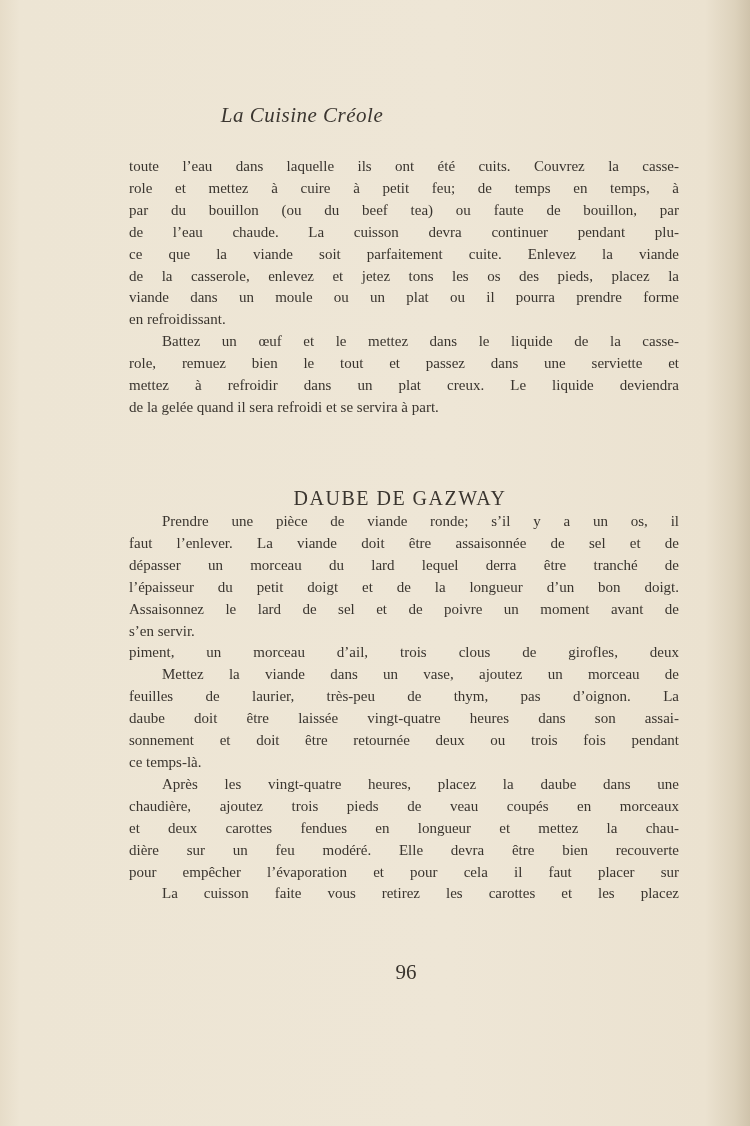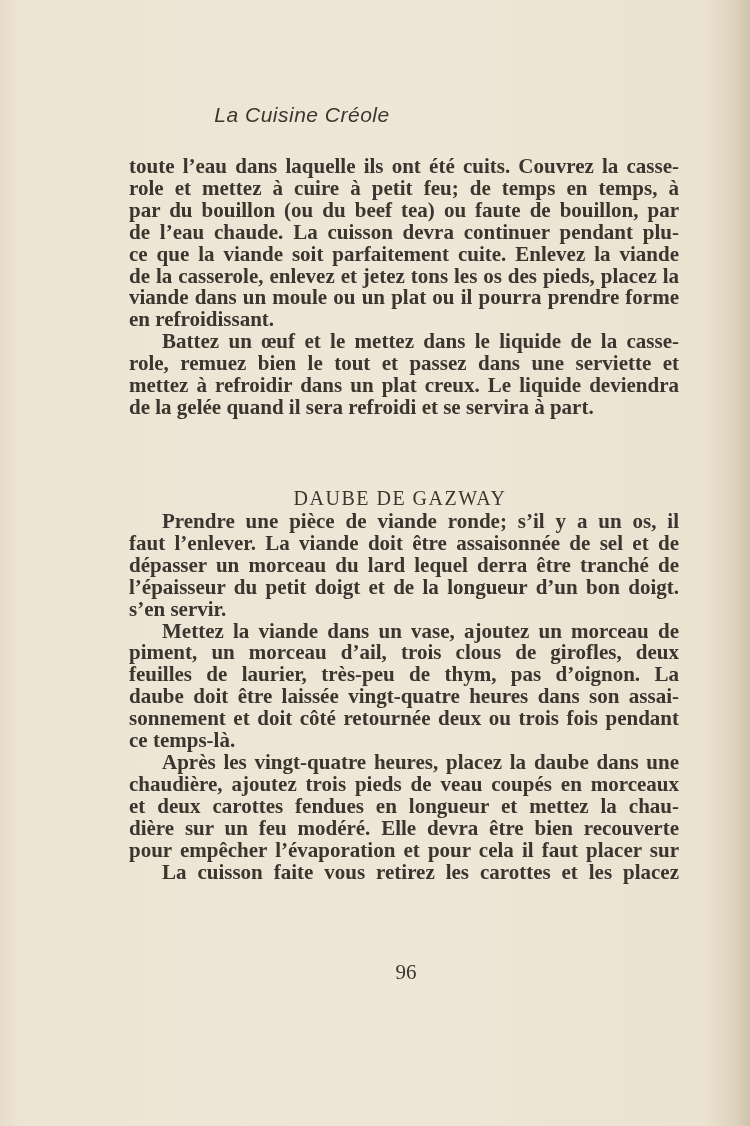--- a/index.html
+++ b/index.html
@@ -7,28 +7,28 @@
     width:750px; height:1126px; overflow:hidden;
     background:#ece3d2;
     position:relative;
   }
   .page {
     position:absolute; left:0; top:0; width:750px; height:1126px;
     background: linear-gradient(90deg, #e6dcc8 0px, #ede5d4 20px, #eee6d6 60%, #ebe2d0 94%, #ddd2bc 98%, #cfc3ab 100%);
   }
   .header {
     position:absolute; top:103px; left:0; width:604px; text-align:center;
-    font-family:Liberation Sans, sans-serif; font-style:italic;
+    font-family:Liberation Serif, serif; font-style:italic;
     font-size:21px; color:#3b3630; letter-spacing:0.5px;
   }
   .text-block {
     position:absolute; left:129px; width:550px;
     font-family:"Liberation Serif", serif;
-    font-size:21px; line-height:21.9px; color:#3a352f;
-    text-align:justify; text-align-last:auto;font-weight:bold;
+    font-size:15px; line-height:21.9px; color:#3a352f;
+    text-align:justify; text-align-last:auto;
   }
   .text-block .line { display:block; text-align:justify; text-align-last:justify; white-space:nowrap; }
   .text-block .line.last { text-align-last:left; }
   .text-block .line.indent { padding-left:33px; }
   .heading {
     position:absolute; top:487px; left:0; width:800px; text-align:center;
     font-family:"Liberation Serif", serif; font-size:20px; letter-spacing:1.5px;
     color:#3a352f;
   }
   .page-number {
@@ -63,28 +63,29 @@
   </div>
 
   <div class="heading">DAUBE DE GAZWAY</div>
 
   <div class="text-block" style="top:511px;">
     <div>
       <span class="line indent">Prendre une pièce de viande ronde; s’il y a un os, il</span>
       <span class="line">faut l’enlever.  La viande doit être assaisonnée de sel et de</span>
       <span class="line">dépasser un morceau du lard lequel derra être tranché de</span>
       <span class="line">l’épaisseur du petit doigt et de la longueur d’un bon doigt.</span>
+      <span class="line">Assaisonnez le lard de sel et de poivre un moment avant de</span>
       <span class="line last">s’en servir.</span>
     </div>
     <div>
+      <span class="line">piment, un morceau d’ail, trois clous de girofles, deux</span>
       <span class="line indent">Mettez la viande dans un vase, ajoutez un morceau de</span>
-      <span class="line">piment, un morceau d’ail, trois clous de girofles, deux</span>
       <span class="line">feuilles de laurier, très-peu de thym, pas d’oignon.  La</span>
       <span class="line">daube doit être laissée vingt-quatre heures dans son assai-</span>
-      <span class="line">sonnement et doit côté retournée deux ou trois fois pendant</span>
+      <span class="line">sonnement et doit être retournée deux ou trois fois pendant</span>
       <span class="line last">ce temps-là.</span>
     </div>
     <div>
       <span class="line indent">Après les vingt-quatre heures, placez la daube dans une</span>
       <span class="line">chaudière, ajoutez trois pieds de veau coupés en morceaux</span>
       <span class="line">et deux carottes fendues en longueur et mettez la chau-</span>
       <span class="line">dière sur un feu modéré.  Elle devra être bien recouverte</span>
       <span class="line">pour empêcher l’évaporation et pour cela il faut placer sur</span>
     </div>
     <div>

